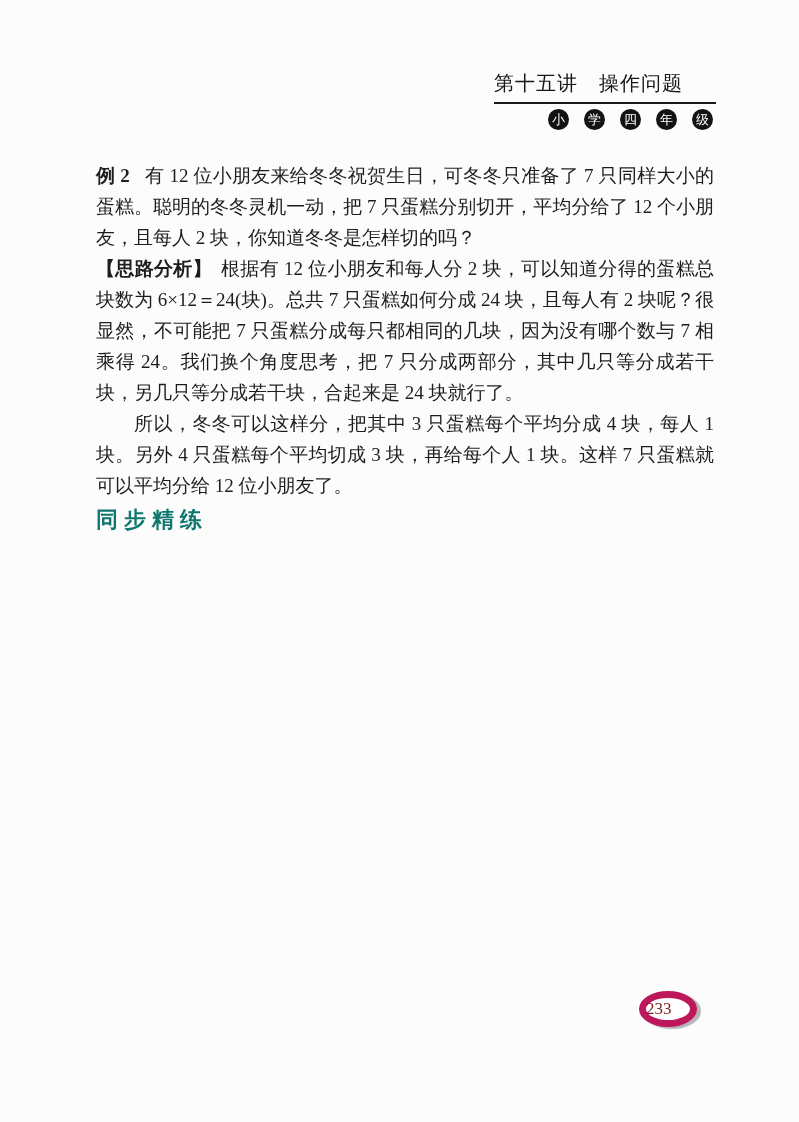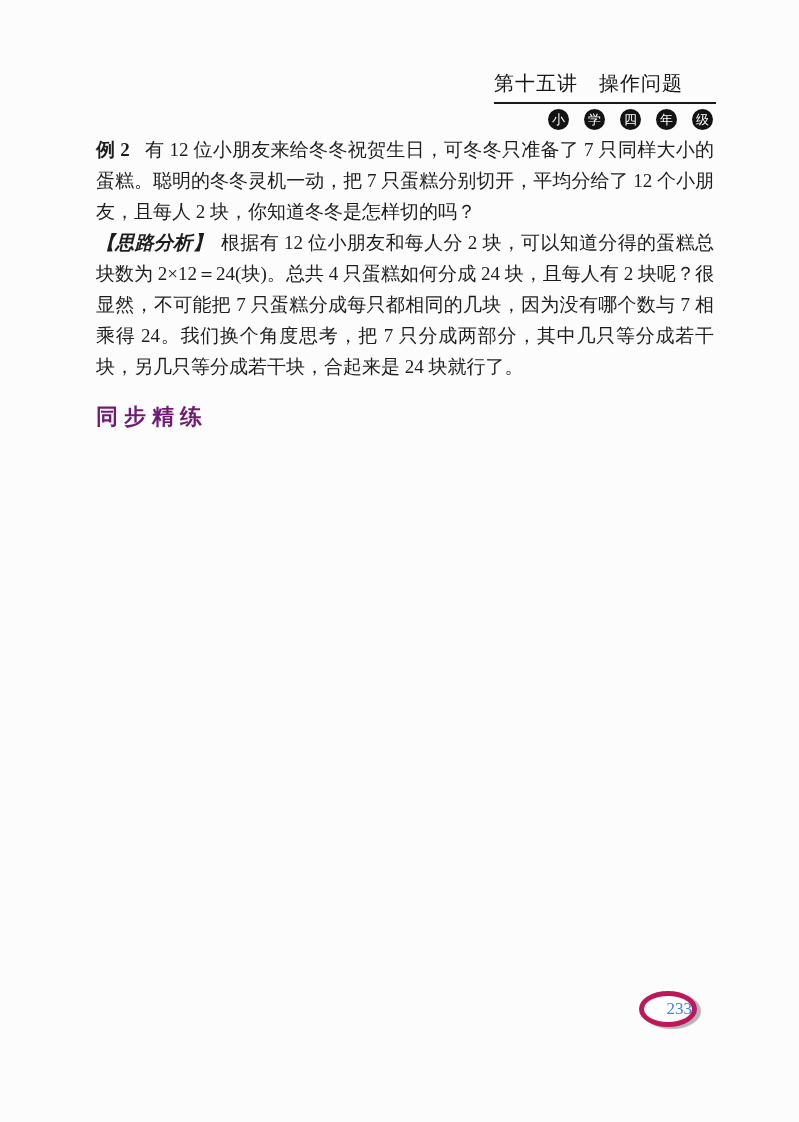--- a/index.html
+++ b/index.html
@@ -48,64 +48,64 @@
     color: #ffffff;
     font-size: 13px;
     line-height: 21px;
     text-align: center;
     flex: 0 0 auto;
   }
 
   
   .content {
     position: absolute;
-    left: 96px; top: 134px;
+    left: 96px; top: 160px;
     width: 618px;
     font-size: 19px;
     line-height: 31px;
     text-align: justify;
     color: #1d1d1d;
   }
   .content p { margin: 0; }
   .lead { font-weight: bold; }
   .example-label { margin-right: 15px; }
-  .analysis-label { margin-right: 9px; font-style: italic; }
+  .analysis-label { margin-right: 9px; }
   .para-analysis { margin-top: 5px; }
   .para-indent { text-indent: 38px; }
   .problem-number { font-weight: bold; margin-right: 8px; }
 
   .section-title {
-    margin-top: 20px;
+    margin-top: 4px;
     height: 30px;
     line-height: 30px;
     font-size: 22px;
     font-weight: bold;
     letter-spacing: 6px;
     text-align: left;
-    color: #701a75;
+    color: #0f766e;
   }
 
   .para-p1 { margin-top: 8px; }
   .para-p2 { margin-top: 44px; }
   .para-p3 { margin-top: 78px; }
 
   
   .page-number {
     position: absolute;
     left: 639px; top: 991px;
     width: 58px; height: 36px;
     background: #ffffff;
-    border: 5px solid #be185d;
+    border: 7px solid #be185d;
     border-radius: 50%;
     box-shadow: 4px 2px 1px #b5b5b5;
     display: flex;
     align-items: center;
-    justify-content: flex-end;
+    justify-content: flex-start;
     font-size: 17px;
-    color: #3b82f6;
+    color: #7f1d1d;
   }
 </style>
 </head>
 <body>
 
 <div class="page">
 
   <div class="header">
     <div class="header-rule">
       <div class="header-title">第十五讲　操作问题</div>
@@ -119,23 +119,26 @@
     </div>
   </div>
 
   <div class="content">
 
     <p class="para-example">
       <span class="lead example-label">例 2</span><span>有 12 位小朋友来给冬冬祝贺生日，可冬冬只准备了 7 只同样大小的蛋糕。聪明的冬冬灵机一动，把 7 只蛋糕分别切开，平均分给了 12 个小朋友，且每人 2 块，你知道冬冬是怎样切的吗？</span>
     </p>
 
     <p class="para-analysis">
-      <span class="lead analysis-label">【思路分析】</span><span>根据有 12 位小朋友和每人分 2 块，可以知道分得的蛋糕总块数为 2×12＝24(块)。总共 4 只蛋糕如何分成 24 块，且每人有 2 块呢？很显然，不可能把 7 只蛋糕分成每只都相同的几块，因为没有哪个数与 7 相乘得 24。我们换个角度思考，把 7 只分成两部分，其中几只等分成若干块，另几只等分成若干块，合起来是 24 块就行了。</span>
+      <span class="lead analysis-label">【思路分析】</span><span>根据有 12 位小朋友和每人分 2 块，可以知道分得的蛋糕总块数为 6×12＝24(块)。总共 7 只蛋糕如何分成 24 块，且每人有 2 块呢？很显然，不可能把 7 只蛋糕分成每只都相同的几块，因为没有哪个数与 7 相乘得 24。我们换个角度思考，把 7 只分成两部分，其中几只等分成若干块，另几只等分成若干块，合起来是 24 块就行了。</span>
     </p>
 
+    <p class="para-indent">
+      <span>所以，冬冬可以这样分，把其中 3 只蛋糕每个平均分成 4 块，每人 1 块。另外 4 只蛋糕每个平均切成 3 块，再给每个人 1 块。这样 7 只蛋糕就可以平均分给 12 位小朋友了。</span>
+    </p>
 
     <div class="section-title">同步精练</div>
 
 
 
 
   </div>
 
   <div class="page-number">
     <span>233</span>

